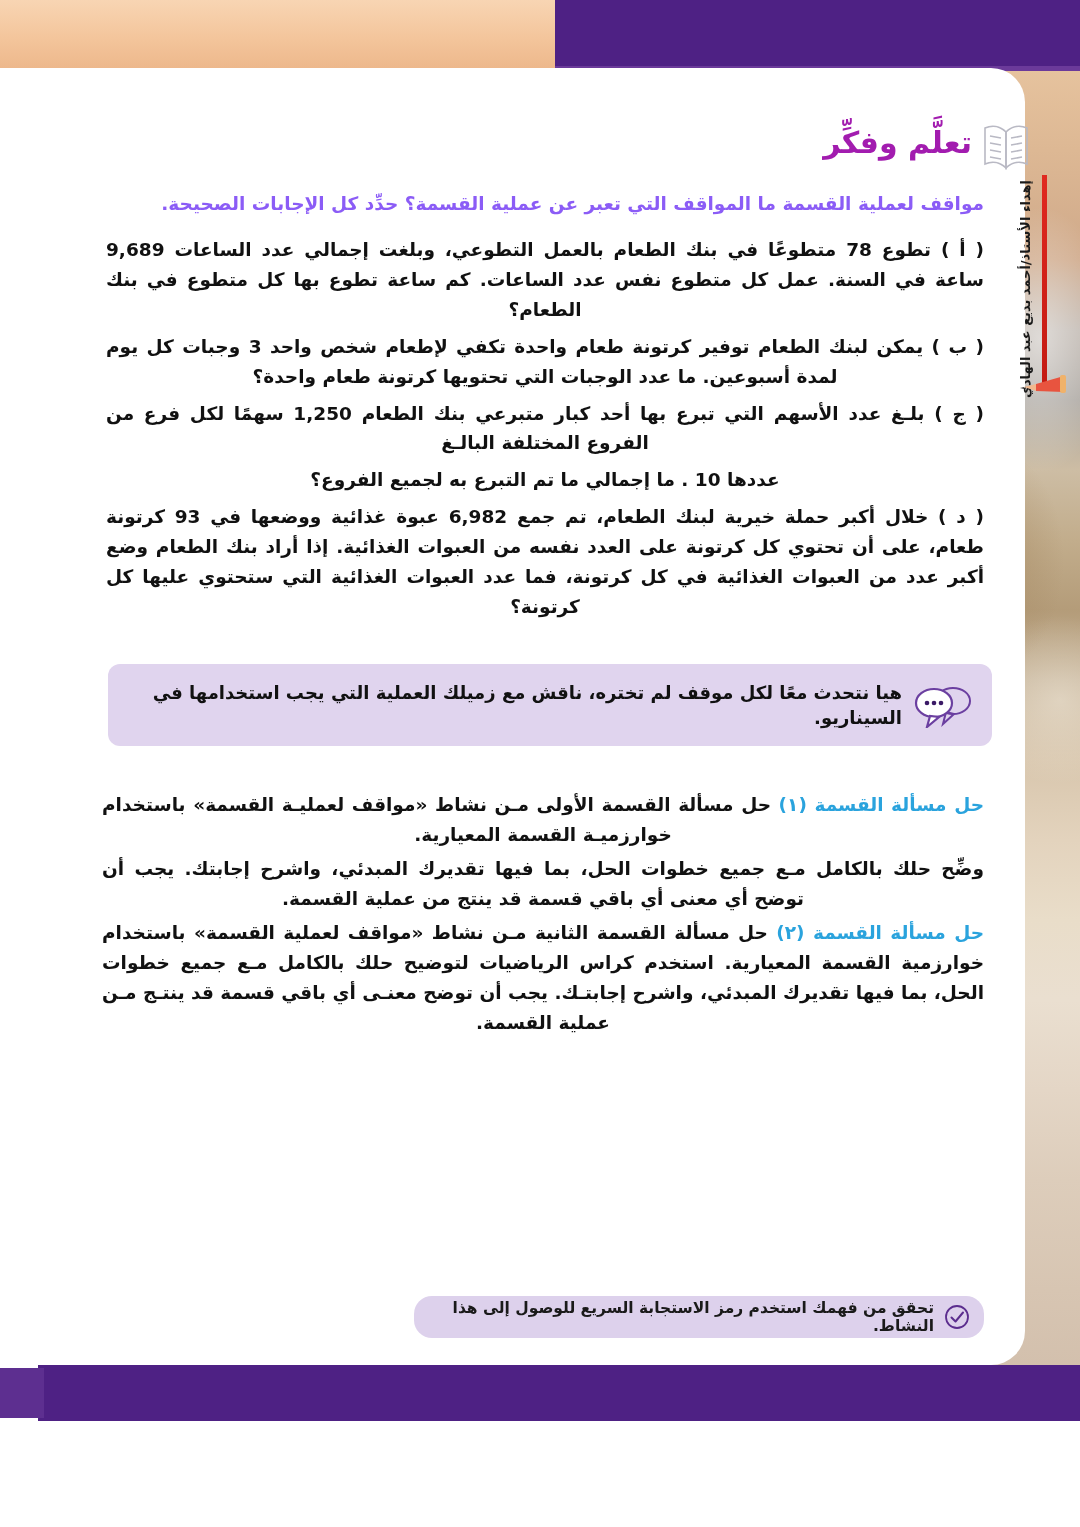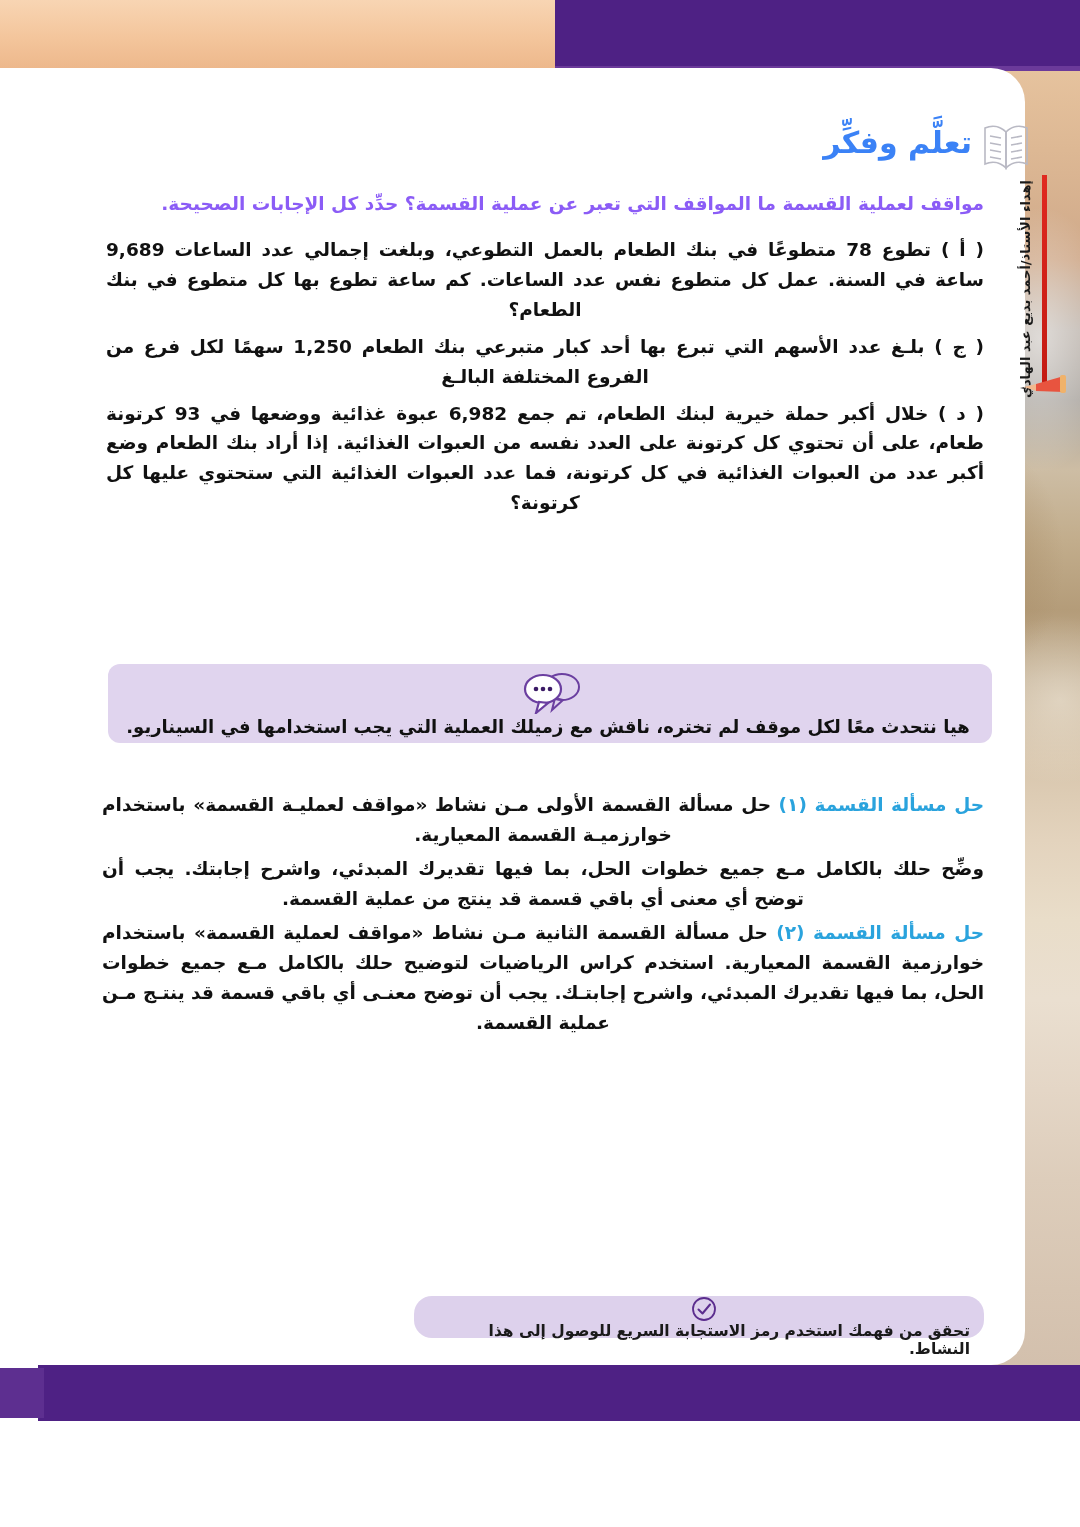--- a/index.html
+++ b/index.html
@@ -173,21 +173,21 @@
     width: 52px;
     height: 58px;
     z-index: 10;
   }
   .page-title {
     position: absolute;
     top: 125px;
     right: 108px;
     font-size: 30px;
     font-weight: bold;
-    color: #3b82f6;
+    color: #a21caf;
     z-index: 10;
     white-space: nowrap;
     font-family: "DejaVu Sans", "Liberation Sans", sans-serif;
   }
 
   
   .content {
     position: absolute;
     top: 190px;
     right: 96px;
@@ -219,22 +219,22 @@
     position: absolute;
     top: 664px;
     right: 88px;
     width: 884px;
     min-height: 56px;
     background: #e0d4ee;
     border-radius: 12px;
     display: flex;
     align-items: center;
     justify-content: flex-start;
-    flex-direction: column;
-    padding: 4px 16px;
+    flex-direction: row;
+    padding: 16px 16px;
     box-sizing: border-box;
     z-index: 10;
   }
   .callout-discuss .bubble-wrap {
     flex: 0 0 auto;
     width: 64px;
     height: 46px;
     margin-left: 6px;
   }
   .callout-discuss .ctext {
@@ -274,21 +274,21 @@
   
   .callout-check {
     position: absolute;
     top: 1296px;
     right: 96px;
     width: 570px;
     height: 42px;
     background: #ddd1ec;
     border-radius: 18px;
     display: flex;
-    flex-direction: column;
+    flex-direction: row;
     align-items: center;
     padding: 0 14px;
     box-sizing: border-box;
     z-index: 10;
   }
   .callout-check .check-wrap {
     flex: 0 0 auto;
     width: 26px;
     height: 26px;
     margin-left: 10px;
@@ -335,21 +335,23 @@
       <path d="M10 18 L21 20 M10 25 L21 27 M10 32 L21 34 M10 39 L21 41"></path>
       <path d="M31 20 L42 18 M31 27 L42 25 M31 34 L42 32 M31 41 L42 39"></path>
     </g>
   </svg>
 
   <div class="page-title">تعلَّم وفكِّر</div>
 
   <div class="content">
     <p class="q-intro">مواقف لعملية القسمة ما المواقف التي تعبر عن عملية القسمة؟ حدِّد كل الإجابات الصحيحة.</p>
     <p class="q-item">( أ ) تطوع 78 متطوعًا في بنك الطعام بالعمل التطوعي، وبلغت إجمالي عدد الساعات 9,689 ساعة في السنة. عمل كل متطوع نفس عدد الساعات. كم ساعة تطوع بها كل متطوع في بنك الطعام؟</p>
+    <p class="q-item">( ب ) يمكن لبنك الطعام توفير كرتونة طعام واحدة تكفي لإطعام شخص واحد 3 وجبات كل يوم لمدة أسبوعين. ما عدد الوجبات التي تحتويها كرتونة طعام واحدة؟</p>
     <p class="q-item">( ج ) بلـغ عدد الأسهم التي تبرع بها أحد كبار متبرعي بنك الطعام 1,250 سهمًا لكل فرع من الفروع المختلفة البالـغ</p>
+    <p class="q-item">عددها 10 . ما إجمالي ما تم التبرع به لجميع الفروع؟</p>
     <p class="q-item">( د ) خلال أكبر حملة خيرية لبنك الطعام، تم جمع 6,982 عبوة غذائية ووضعها في 93 كرتونة طعام، على أن تحتوي كل كرتونة على العدد نفسه من العبوات الغذائية. إذا أراد بنك الطعام وضع أكبر عدد من العبوات الغذائية في كل كرتونة، فما عدد العبوات الغذائية التي ستحتوي عليها كل كرتونة؟</p>
   </div>
 
   <div class="callout-discuss">
     <span class="bubble-wrap">
       <svg viewBox="0 0 64 46" width="64" height="46">
         <ellipse cx="41" cy="19" rx="17" ry="13" fill="none" stroke="#6b3fa0" stroke-width="2"></ellipse>
         <path d="M34 30 L31 42 L42 32 Z" fill="none" stroke="#6b3fa0" stroke-width="2"></path>
         <ellipse cx="22" cy="21" rx="18" ry="14" fill="#ffffff" stroke="#6b3fa0" stroke-width="2.2"></ellipse>
         <path d="M18 34 L15 45 L27 35 Z" fill="#ffffff" stroke="#6b3fa0" stroke-width="2.2"></path>

